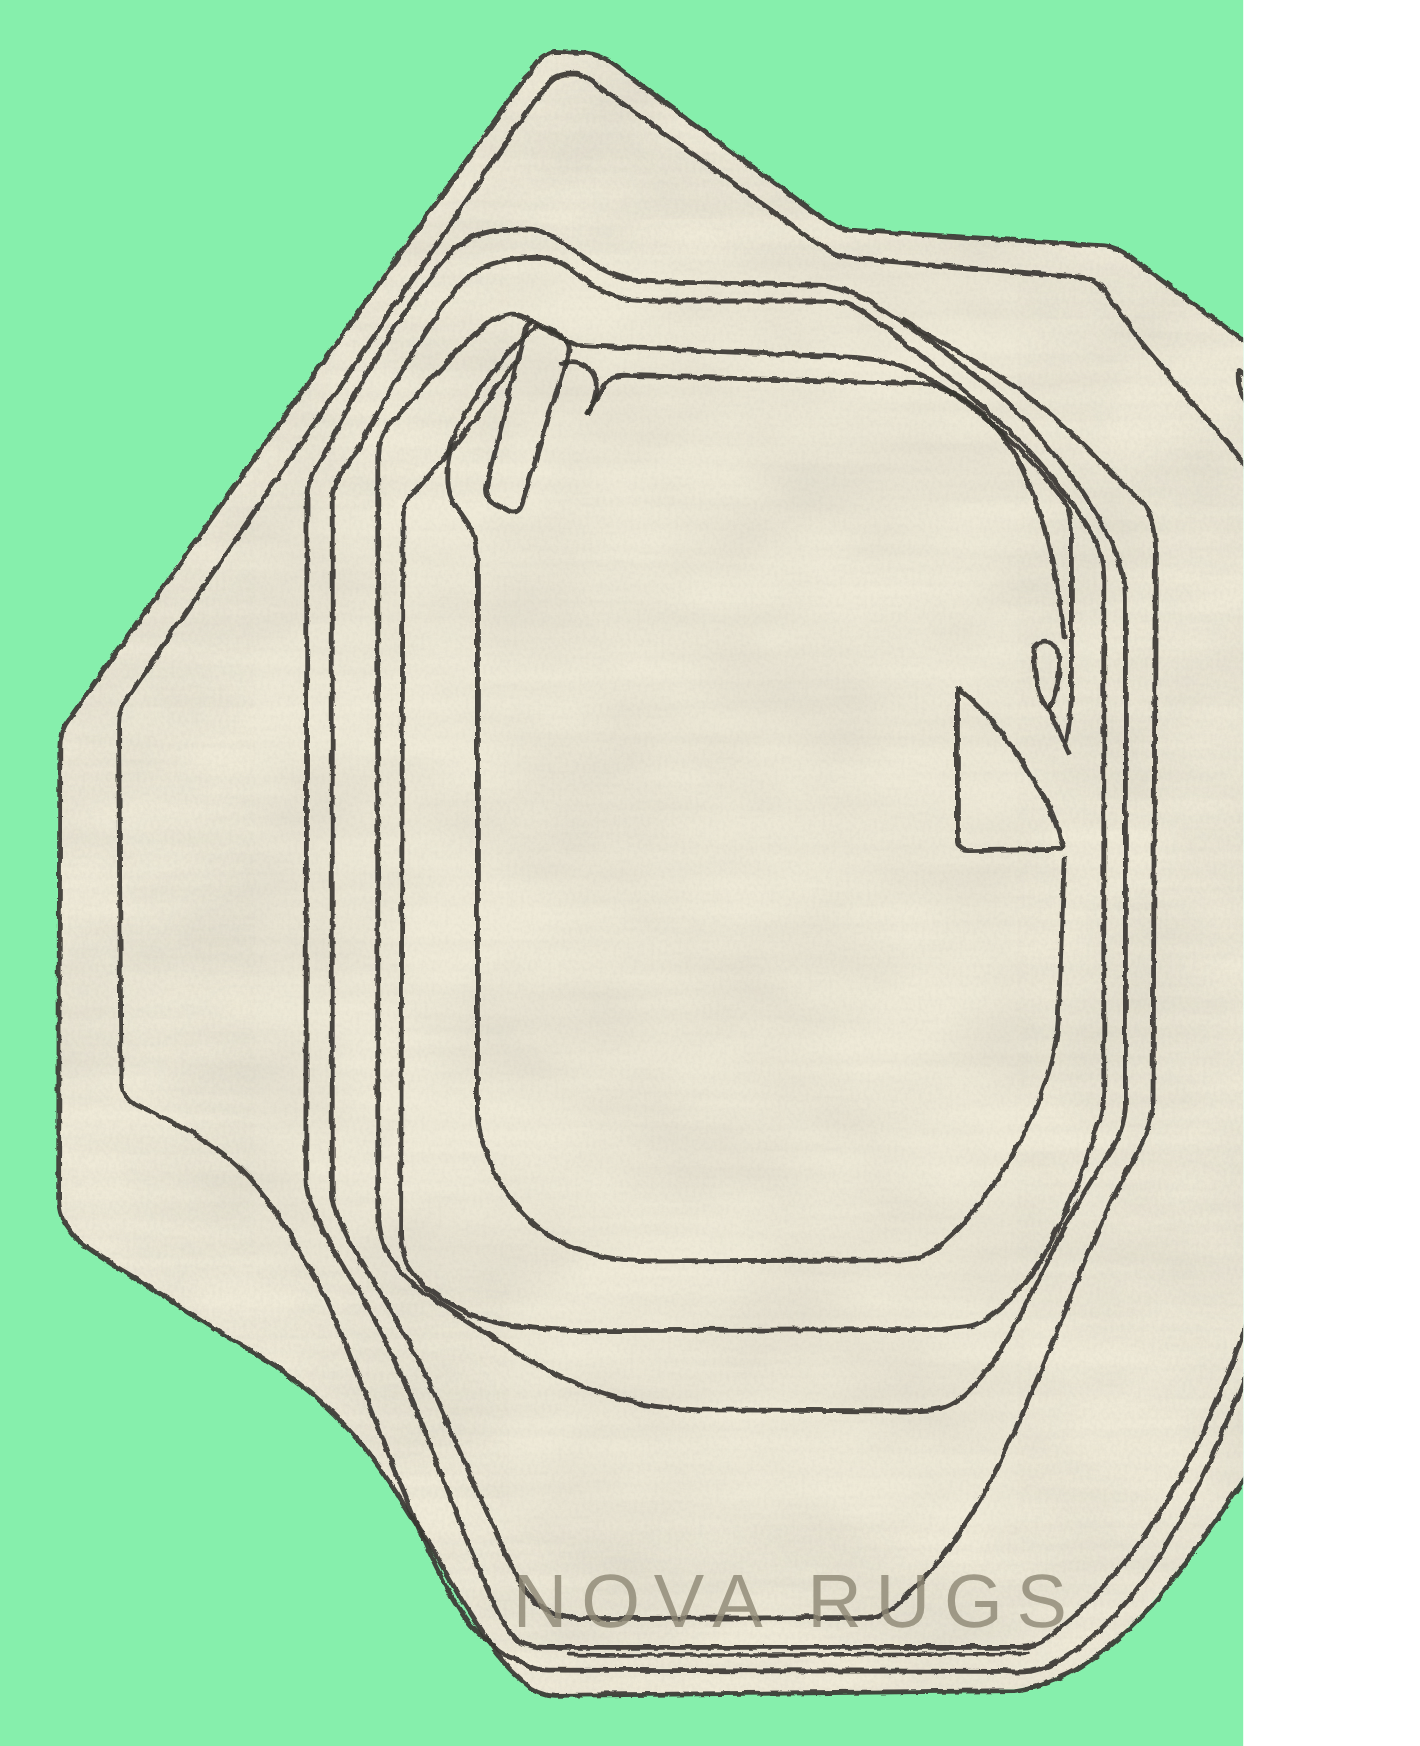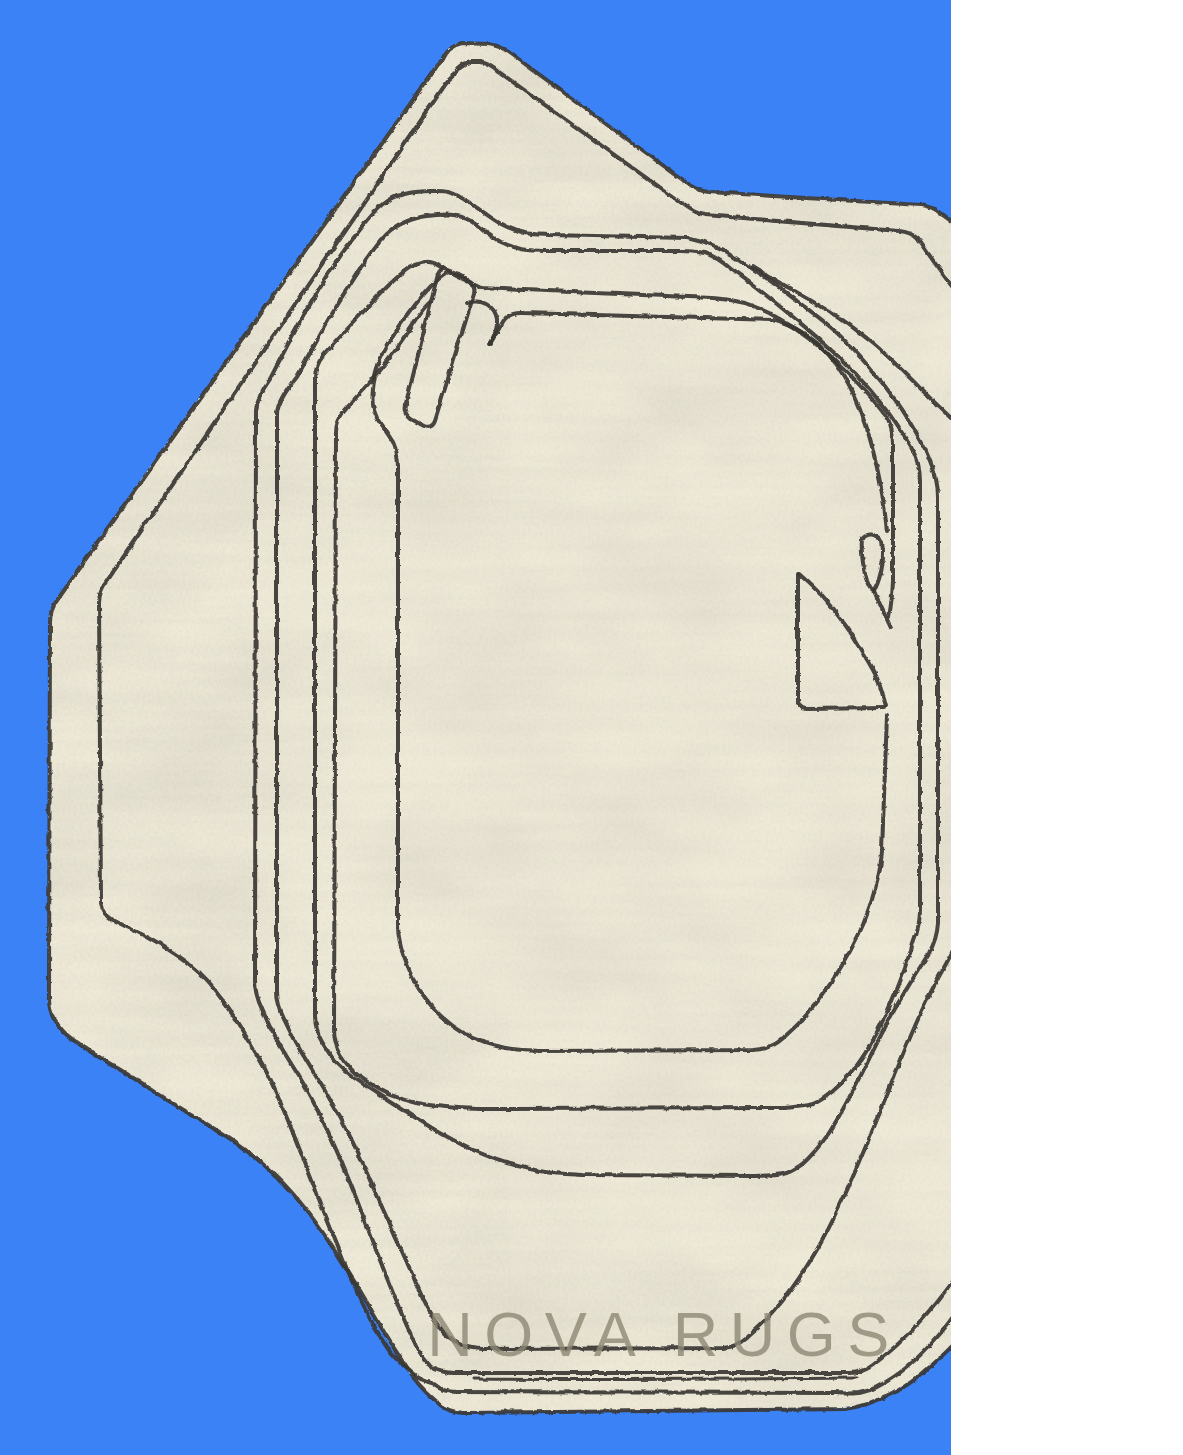--- a/index.html
+++ b/index.html
@@ -1,16 +1,16 @@
 <!DOCTYPE html>
 <html><head>
 <meta charset="utf-8">
 <style>
   html,body{margin:0;padding:0;background:#ffffff;}
-  #stage{position:relative;width:951px;height:1455px;background:#3b82f6;overflow:hidden;font-family:"Liberation Sans", sans-serif;}
+  #stage{position:relative;width:1036px;height:1455px;background:#86efac;overflow:hidden;font-family:"Liberation Sans", sans-serif;}
   svg{display:block;}
 </style>
 </head>
 <body>
 <div id="stage">
 <svg width="1183" height="1455" viewBox="0 0 1183 1455">
   <defs>
     <filter id="rough" x="-5%" y="-5%" width="110%" height="110%">
       <feTurbulence type="turbulence" baseFrequency="0.06" numOctaves="2" seed="7" result="t"></feTurbulence>
       <feDisplacementMap in="SourceGraphic" in2="t" scale="3.5" xChannelSelector="R" yChannelSelector="G"></feDisplacementMap>

